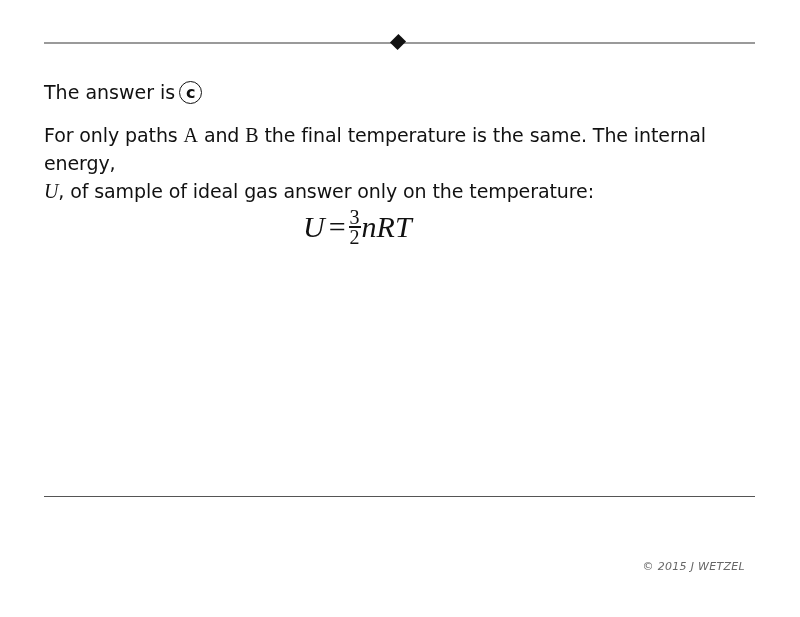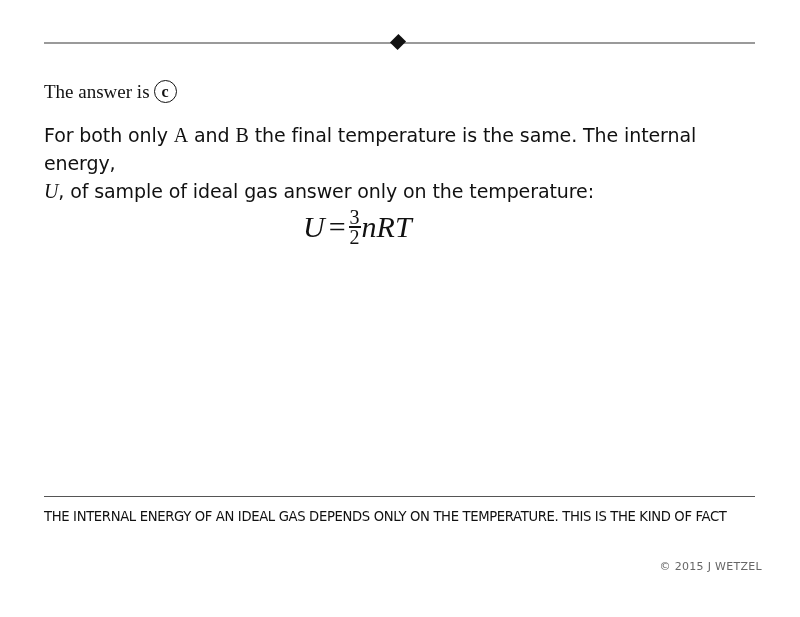--- a/index.html
+++ b/index.html
@@ -33,22 +33,21 @@
       transform: rotate(45deg) scaleX(0.9);
     }
     .answer-line {
       position: absolute;
       left: 44px;
       top: 80px;
       font-size: 19px;
       line-height: 24px;
       white-space: nowrap;
       display: flex;
-      align-items: flex-start;
-      font-family: Liberation Serif, serif;
+      align-items: flex-end;
     }
     .answer-circle {
       display: inline-flex;
       align-items: center;
       justify-content: center;
       width: 23px;
       height: 23px;
       border: 1.5px solid #111111;
       border-radius: 50%;
       margin-left: 4px;
@@ -118,53 +117,54 @@
       top: 507px;
       width: 720px;
       font-family: "DejaVu Sans", sans-serif;
       font-size: 13.2px;
       line-height: 20px;
       letter-spacing: -0.35px;
       color: #111111;
     }
     .copyright {
       position: absolute;
-      right: 38px;
+      right: 55px;
       top: 560px;
       font-size: 11px;
+      font-style: italic;
       color: #666666;
       letter-spacing: 0.3px;
     }
   </style>
 </head>
 <body>
 
 <div class="top-rule"></div>
 <div class="diamond"></div>
 
 <div class="answer-line">
   <span>The answer is</span>
   <span class="answer-circle">c</span>
 </div>
 
 <div class="explanation">
-  <span>For both only </span><span class="serif">A</span><span> and </span><span class="serif">B</span><span> the final temperature is the same.  The internal energy,</span><br>
+  <span>For only paths </span><span class="serif">A</span><span> and </span><span class="serif">B</span><span> the final temperature is the same.  The internal energy,</span><br>
   <span class="serif-italic">U</span><span>, of sample of ideal gas answer only on the temperature:</span>
 </div>
 
 <div class="equation">
   <span>U</span>
   <span class="eq-equals">=</span>
   <span class="frac">
     <span>3</span>
     <span class="bar"></span>
     <span>2</span>
   </span>
   <span>nRT</span>
 </div>
 
 <div class="bottom-rule"></div>
 
 <div class="note">
-  <span>THE INTERNAL ENERGY OF AN IDEAL GAS DEPENDS ONLY ON THE TEMPERATURE.  THIS IS THE KIND OF FACT</span><br>
+  <br>
 </div>
 
 <div class="copyright">© 2015 J WETZEL</div>
 
 </body></html>

